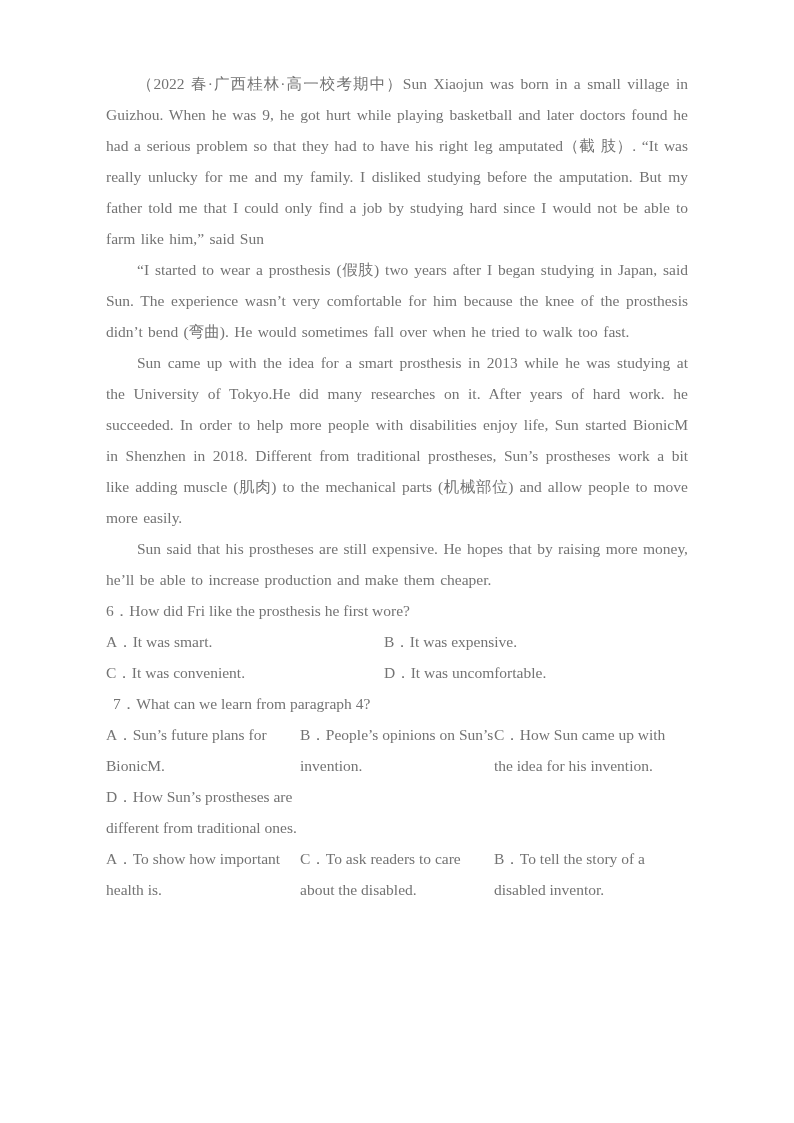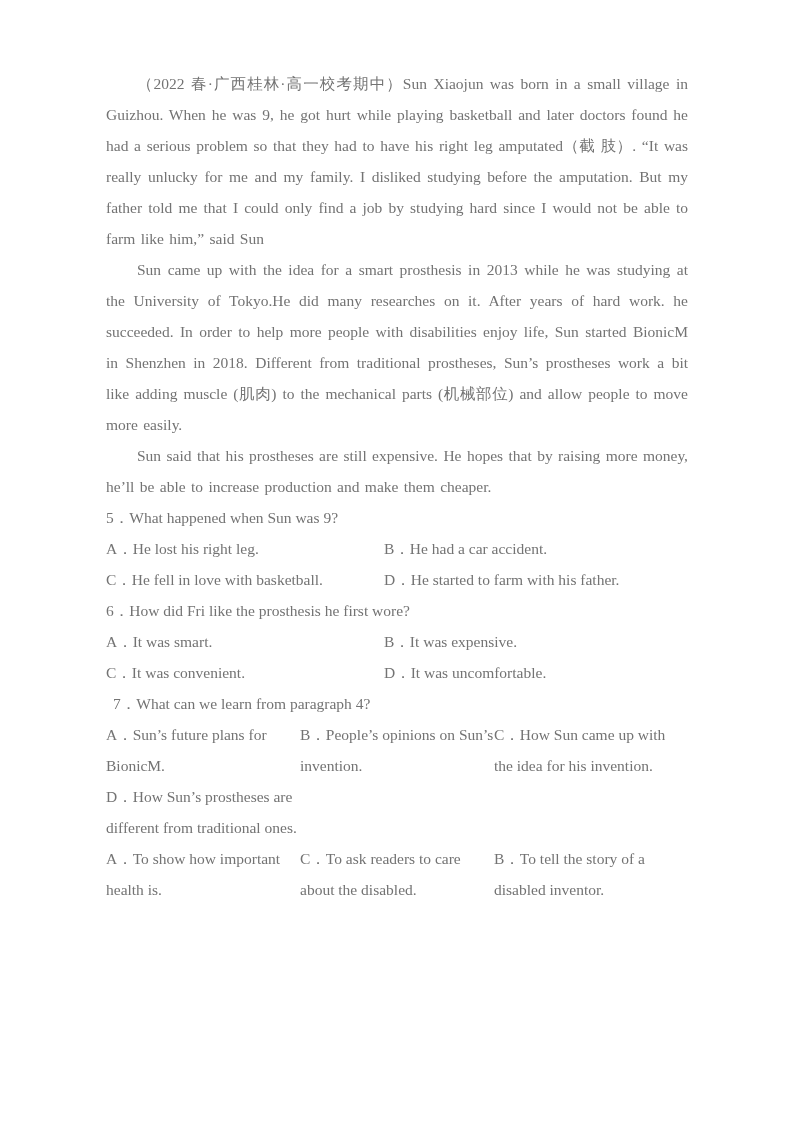--- a/index.html
+++ b/index.html
@@ -49,32 +49,24 @@
     line-height: 31px;
     text-align: left;
   }
 </style>
 </head>
 <body>
 
 <div class="page">
 
   <p class="para">（2022 春·广西桂林·高一校考期中）Sun Xiaojun was born in a small village in Guizhou. When he was 9, he got hurt while playing basketball and later doctors found he had a serious problem so that they had to have his right leg amputated（截 肢）. “It was really unlucky for me and my family. I disliked studying before the amputation. But my father told me that I could only find a job by studying hard since I would not be able to farm like him,” said Sun</p>
+  <p class="para">“I started to wear a prosthesis (假肢) two years after I began studying in Japan, said Sun. The experience wasn’t very comfortable for him because the knee of the prosthesis didn’t bend (弯曲). He would sometimes fall over when he tried to walk too fast.</p>
   <p class="para">Sun came up with the idea for a smart prosthesis in 2013 while he was studying at the University of Tokyo.He did many researches on it. After years of hard work. he succeeded. In order to help more people with disabilities enjoy life, Sun started BionicM in Shenzhen in 2018. Different from traditional prostheses, Sun’s prostheses work a bit like adding muscle (肌肉) to the mechanical parts (机械部位) and allow people to move more easily.</p>
   <p class="para">Sun said that his prostheses are still expensive. He hopes that by raising more money, he’ll be able to increase production and make them cheaper.</p>
 
-  <div class="question">
-    <p class="q-text">5．What happened when Sun was 9?</p>
-    <div class="opt-grid-2col">
-      <p class="opt">A．He lost his right leg.</p>
-      <p class="opt">B．He had a car accident.</p>
-      <p class="opt">C．He fell in love with basketball.</p>
-      <p class="opt">D．He started to farm with his father.</p>
-    </div>
-  </div>
 
   <div class="question">
     <p class="q-text">6．How did Fri like the prosthesis he first wore?</p>
     <div class="opt-grid-2col">
       <p class="opt">A．It was smart.</p>
       <p class="opt">B．It was expensive.</p>
       <p class="opt">C．It was convenient.</p>
       <p class="opt">D．It was uncomfortable.</p>
     </div>
   </div>

